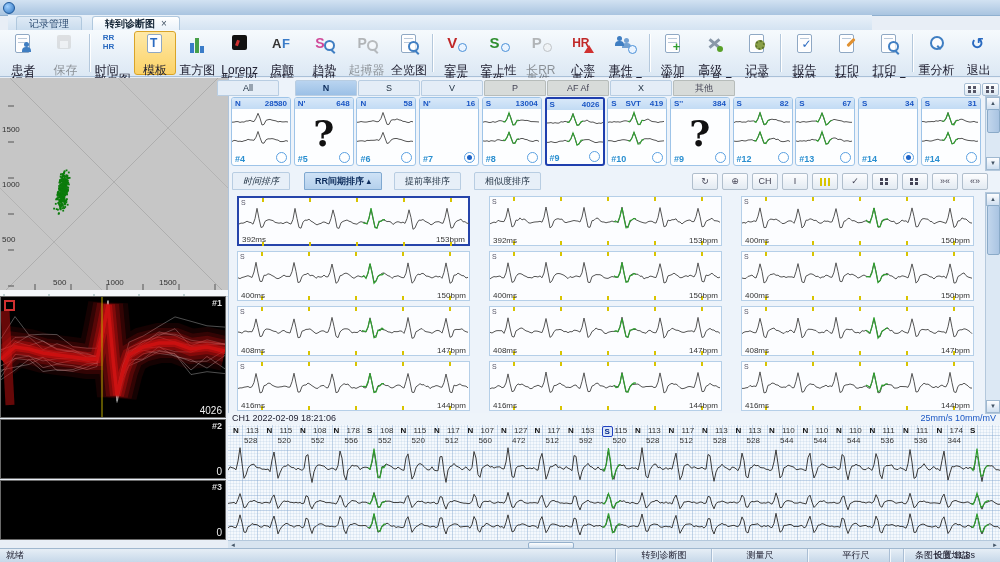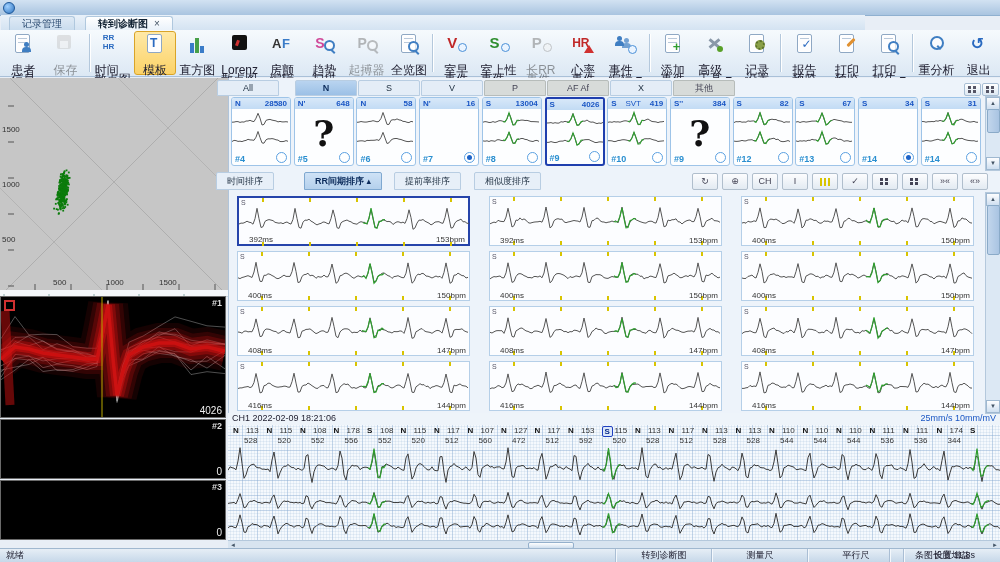--- a/index.html
+++ b/index.html
@@ -3,21 +3,21 @@
 <meta charset="utf-8">
 <style>
   html,body{margin:0;padding:0}
   body{font-family:"Liberation Sans","DejaVu Sans",sans-serif;background:#e8eef6;width:1000px;height:562px;overflow:hidden;position:relative;font-size:11px;color:#222}
   .abs{position:absolute}
   
   #titlebar{left:0;top:0;width:1000px;height:15px;background:linear-gradient(#d2e2f2,#a9c4e0);border-bottom:1px solid #8fb0d0}
   #titlebar .title{position:absolute;left:0;right:0;top:1px;text-align:center;font-size:10px;color:#1c2c44}
   #app-logo{position:absolute;left:3px;top:2px;width:10px;height:10px;border-radius:50%;background:radial-gradient(circle at 35% 35%,#9fd0ff,#2f74c0);border:1px solid #1d5799}
   
-  #tabrow{left:1px;top:15px;width:864px;height:15px;background:linear-gradient(#e9f1f9,#d4e3f2);border-bottom:1px solid #b9cde2}
+  #tabrow{left:8px;top:15px;width:864px;height:15px;background:linear-gradient(#e9f1f9,#d4e3f2);border-bottom:1px solid #b9cde2}
   .navtab{position:absolute;top:1px;height:13px;line-height:13px;padding:0 12px;font-size:10px;color:#2a4a70;border:1px solid #b0c8de;border-bottom:none;border-radius:3px 3px 0 0;background:linear-gradient(#dfeaf5,#c9dcee)}
   .navtab.active{background:linear-gradient(#ffffff,#eaf2fa);color:#123;font-weight:bold}
   .navtab .x{margin-left:6px;color:#456;font-weight:normal}
   
   #toolbar{left:0;top:30px;width:1000px;height:47px;background:linear-gradient(#f6fafd,#dce8f4);border-bottom:1px solid #a9c0d8;display:flex;align-items:stretch;padding-left:2px;box-sizing:border-box}
   .tbtn{width:42px;margin:1px 0;display:flex;flex-direction:column;align-items:center;justify-content:flex-start;border:1px solid transparent;border-radius:3px;cursor:default}
   .tbtn .lab{font-size:12px;line-height:9px;text-align:left;color:#223;white-space:pre-line;margin-top:11px}
   .tbtn.disabled{opacity:.45;filter:grayscale(1)}
   .tbtn.selected{background:linear-gradient(#ffe9a6,#fbd268);border-color:#d9a428}
   .tsep{width:1px;background:#b4c8dc;margin:4px 2px;box-shadow:1px 0 0 #fff}
@@ -42,36 +42,36 @@
   #right-bg{left:228px;top:78px;width:772px;height:470px;background:#edf3fa;border-left:1px solid #b0c4da}
   .cattab{position:absolute;top:80px;height:14px;line-height:14px;width:60px;text-align:center;font-size:9px;color:#234;background:#e4edf7;border:1px solid #b8cde2;border-radius:2px 2px 0 0}
   .cattab.selected{background:linear-gradient(#b9d4f0,#9cc0e6);font-weight:bold;color:#0c2c5c}
   .cattab.dim{background:#d7dbd9;color:#445;border-color:#b6bcba}
   .viewbtn{position:absolute;top:83px;width:15px;height:11px;background:linear-gradient(#fff,#dde8f2);border:1px solid #a8bed4;border-radius:2px}
   .viewbtn .g{position:absolute;left:3px;top:2px;width:3px;height:3px;background:#556;box-shadow:5px 0 0 #556,0 4px 0 #556,5px 4px 0 #556}
   
   .thumb{position:absolute;top:97px;width:60px;height:69px;background:#fdfeff;border:1px solid #9ec4e8;border-radius:3px;box-sizing:border-box;overflow:hidden}
   .thumb.selected{border:2px solid #1f3fae}
   .thumb .th{height:11px;background:linear-gradient(#d8e8f9,#c2dbf4);font-size:8px;line-height:11px;color:#1a56c4;font-weight:bold;padding:0 3px;display:flex;justify-content:space-between}
-  .thumb .mid{font-weight:normal}
+  .thumb .mid{font-weight:bold}
   .thumb .tid{position:absolute;left:3px;bottom:1px;font-size:9px;color:#2a8fd0;font-weight:bold}
   .thumb .radio{position:absolute;right:3px;bottom:2px;width:9px;height:9px;border:1px solid #5ba0e0;border-radius:50%;background:#fff}
   .thumb .radio.on:after{content:"";position:absolute;left:2px;top:2px;width:5px;height:5px;border-radius:50%;background:#1e64c8}
   .thumb .q{position:absolute;left:0;right:0;top:14px;text-align:center;font-family:"DejaVu Serif",serif;font-size:36px;font-weight:bold;color:#111}
   
   .sorttab{position:absolute;top:172px;height:16px;line-height:16px;padding:0 10px;font-size:9px;color:#234;background:#e7eff8;border:1px solid #b8cde2;border-radius:2px 2px 0 0}
   .sorttab.selected{background:linear-gradient(#cfe2f6,#b4d0ec);border-color:#7fa8d0;font-weight:bold;color:#0c2c5c}
   .stool{position:absolute;top:173px;width:24px;height:15px;background:linear-gradient(#fdfdfe,#e2eaf2);border:1px solid #b0becc;border-radius:2px;font-size:9px;color:#445;text-align:center;line-height:14px}
   .stool .yb{display:inline-block;width:2px;height:8px;background:#d8c400;margin:0 1px;vertical-align:middle}
   .stool .gg{position:absolute;left:7px;top:4px;width:3px;height:3px;background:#445;box-shadow:5px 0 0 #445,0 4px 0 #445,5px 4px 0 #445}
   
   .strip{position:absolute;width:233px;height:50px;background:#fcfdff;border:1px solid #b5cfe8;box-sizing:border-box}
   .strip.selected{border:2px solid #2644aa}
   .strip .sl{position:absolute;left:2px;top:1px;font-size:7px;color:#556}
-  .strip .ms{position:absolute;left:10px;bottom:0;font-size:8px;color:#333}
+  .strip .ms{position:absolute;left:3px;bottom:0;font-size:8px;color:#333}
   .strip .bpm{position:absolute;right:3px;bottom:0;font-size:8px;color:#333}
   
   #ecg-head{left:228px;top:413px;width:772px;height:12px;background:#eef4fa}
   #ecg-head .l{position:absolute;left:4px;top:0;font-size:9px;color:#223}
   #ecg-head .c{position:absolute;left:0;right:0;text-align:center;top:0;font-size:9px;color:#223;font-weight:bold}
   #ecg-head .r{position:absolute;right:4px;top:0;font-size:9px;color:#1a56c4}
   #paper{left:228px;top:425px;width:772px;height:115px;background:
     repeating-linear-gradient(0deg,transparent 0 2px,rgba(140,175,210,.16) 2px 3px),
     repeating-linear-gradient(90deg,transparent 0 2px,rgba(140,175,210,.16) 2px 3px),
     repeating-linear-gradient(0deg,transparent 0 14px,rgba(110,150,200,.30) 14px 15px),
@@ -887,21 +887,21 @@
         <span>S</span>
         <span>31</span>
       </div><svg width="56" height="44">
         <polyline points="0.0,12.5 2.0,12.6 4.0,13.2 6.0,12.7 8.0,12.7 10.0,12.5 12.0,12.7 14.0,11.8 16.0,12.2 18.0,11.4 20.0,12.0 22.0,12.4 24.0,9.7 26.0,3.5 28.0,10.1 30.0,15.5 32.0,14.6 34.0,11.3 36.0,11.6 38.0,10.4 40.0,10.2 42.0,11.1 44.0,12.1 46.0,12.7 48.0,13.1 50.0,12.8 52.0,12.4 54.0,13.2 56.0,13.3" fill="none" stroke="#555" stroke-width="1"></polyline>
         <polyline points="20.0,12.3 22.0,12.1 24.0,9.3 26.0,4.3 28.0,9.2 30.0,15.4 32.0,15.8 34.0,12.0 36.0,11.1" fill="none" stroke="#2f9e2f" stroke-width="1.1"></polyline>
         <polyline points="0.0,32.2 2.0,32.1 4.0,31.4 6.0,31.7 8.0,32.1 10.0,31.9 12.0,31.2 14.0,30.7 16.0,30.2 18.0,31.1 20.0,31.1 22.0,31.5 24.0,28.5 26.0,23.5 28.0,28.8 30.0,34.9 32.0,33.9 34.0,30.9 36.0,29.5 38.0,29.7 40.0,29.3 42.0,30.3 44.0,30.9 46.0,31.4 48.0,31.6 50.0,31.8 52.0,31.7 54.0,32.4 56.0,32.1" fill="none" stroke="#555" stroke-width="1"></polyline>
         <polyline points="20.0,31.0 22.0,31.2 24.0,28.6 26.0,23.5 28.0,28.6 30.0,34.9 32.0,34.2 34.0,30.6 36.0,30.1" fill="none" stroke="#2f9e2f" stroke-width="1.1"></polyline>
       </svg><span class="tid">#14</span><span class="radio"></span></div>
   </div>
 <div id="sort-row">
-    <div class="sorttab" style="left: 216px;">时间排序</div>
+    <div class="sorttab" style="left: 232px; font-style: italic;">时间排序</div>
     <div class="sorttab selected" style="left: 304px;">RR间期排序 ▴</div>
     <div class="sorttab" style="left: 394px;">提前率排序</div>
     <div class="sorttab" style="left: 474px;">相似度排序</div>
     <div class="stool" style="left: 692px;">↻</div>
     <div class="stool" style="left: 722px;">⊕</div>
     <div class="stool" style="left: 752px;">CH</div>
     <div class="stool" style="left: 782px;">I</div>
     <div class="stool" style="left: 812px;"><span class="yb"></span><span class="yb"></span><span class="yb"></span></div>
     <div class="stool" style="left: 842px;">✓</div>
     <div class="stool" style="left: 872px;">

